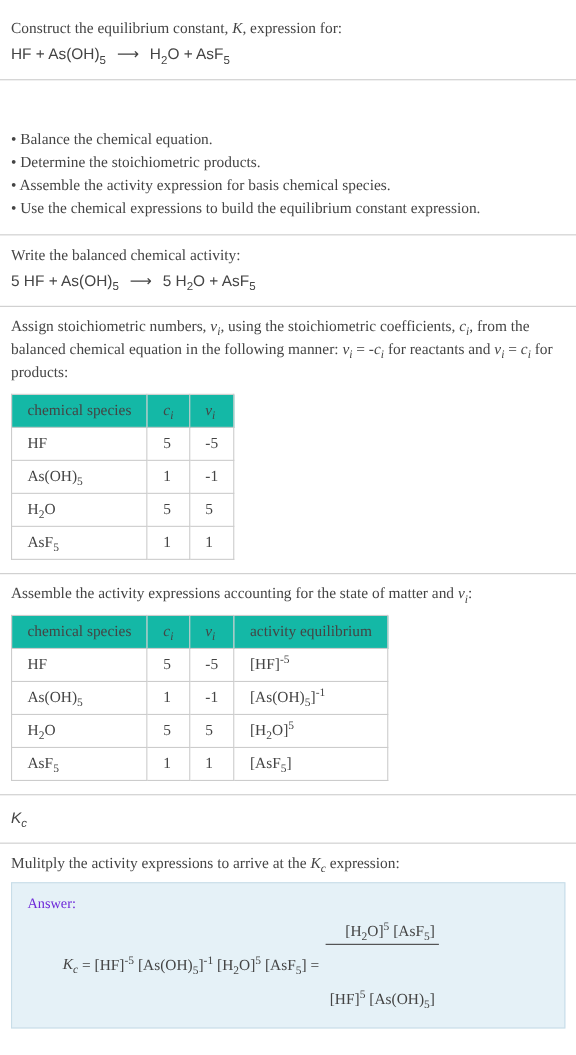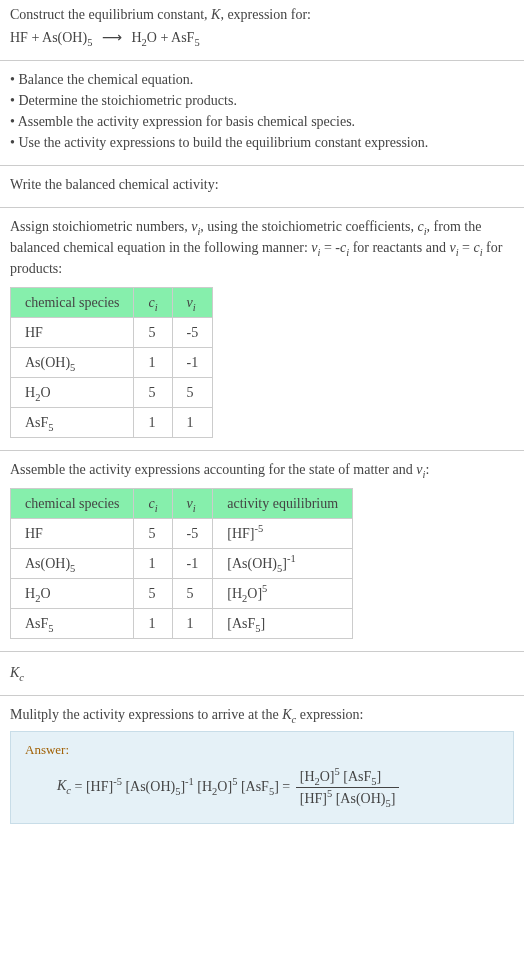--- a/index.html
+++ b/index.html
@@ -8,84 +8,87 @@
   font-size: 14px;
   color: #444;
   line-height: 1.5;
   width: 524px;
   background: #fff;
 }
 .section {
   padding: 8px 10px 12px 10px;
   border-top: 1px solid #ccc;
 }
-.section.first { border-top: none; padding-top: 4px;}
+.section.first { border-top: none; padding-top: 16px;}
 .formula {
-  font-family: Liberation Serif, serif;
+  font-family: Liberation Sans, sans-serif;
   padding-top: 2px;
 }
 sub { font-size: 0.75em; vertical-align: sub; line-height: 0;}
 sup { font-size: 0.75em; vertical-align: super; line-height: 0;}
 .arrow { display:inline-block; margin: 0 6px;}
-.plan-list { padding-left: 0; list-style: none;}
+.plan-list { padding-left: 0; list-style: none; margin-top: 36px;}
 .plan-list li::before { content: "• "; }
 table.data {
   border-collapse: collapse;
   margin-top: 8px;
 }
 table.data th, table.data td {
   border: 1px solid #ccc;
   padding: 4px 14px;
   text-align: left;
   font-weight: normal;
 }
 table.data th {
-  background: #86efac;
+  background: #14b8a6;
 }
 .ital { font-style: italic; }
 .answerbox {
   background: #e5f1f7;
   border: 1px solid #c8dde8;
   padding: 8px 14px 14px 14px;
   margin-top: 6px;
 }
-.answerbox .label { font-size: 13px; color:#a16207; padding-bottom:6px;}
+.answerbox .label { font-size: 13px; color:#6d28d9; padding-bottom:6px;}
 .frac {
   display: inline-block;
   vertical-align: middle;
-  text-align: left;
+  text-align: right;
   margin: 0 2px;
 }
 .frac .num { display:block; border-bottom:1px solid #444; padding:0 4px;}
-.frac .den { display:block; padding:0 4px;}
+.frac .den { display:block; padding:0 4px;margin-top:40px;}
 .eq-indent { padding-left: 32px; }
 </style>
 </head>
 <body>
 
 <div class="section first">
   <div>
     Construct the equilibrium constant, <span class="ital">K</span>, expression for:
   </div>
   <div class="formula">
     HF + As(OH)<sub>5</sub> <span class="arrow">⟶</span> H<sub>2</sub>O + AsF<sub>5</sub>
   </div>
 </div>
 
 <div class="section">
   <ul class="plan-list">
     <li>Balance the chemical equation.</li>
     <li>Determine the stoichiometric products.</li>
     <li>Assemble the activity expression for basis chemical species.</li>
-    <li>Use the activity expressions to build the equilibrium constant expression.</li>
+    <li>Use the chemical expressions to build the equilibrium constant expression.</li>
   </ul>
 </div>
 
 <div class="section">
   <div>Write the balanced chemical activity:</div>
+  <div class="formula">
+    5 HF + As(OH)<sub>5</sub> <span class="arrow">⟶</span> 5 H<sub>2</sub>O + AsF<sub>5</sub>
+  </div>
 </div>
 
 <div class="section">
   <div>
     Assign stoichiometric numbers, <span class="ital">ν<sub>i</sub></span>, using the stoichiometric coefficients, <span class="ital">c<sub>i</sub></span>, from the balanced chemical equation in the following manner: <span class="ital">ν<sub>i</sub></span> = -<span class="ital">c<sub>i</sub></span> for reactants and <span class="ital">ν<sub>i</sub></span> = <span class="ital">c<sub>i</sub></span> for products:
   </div>
   <table class="data">
     <tbody>
         <tr>
       <th>chemical species</th>

